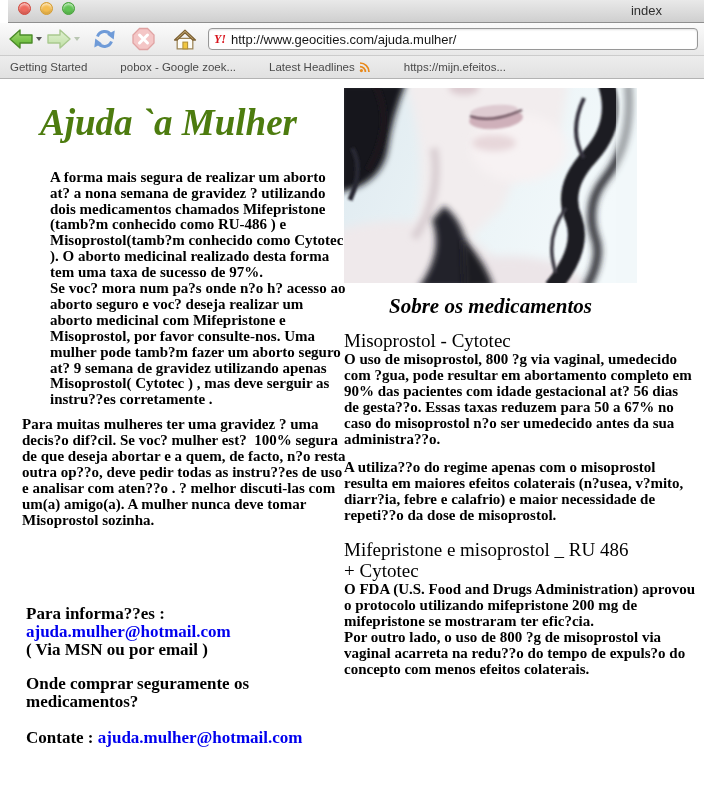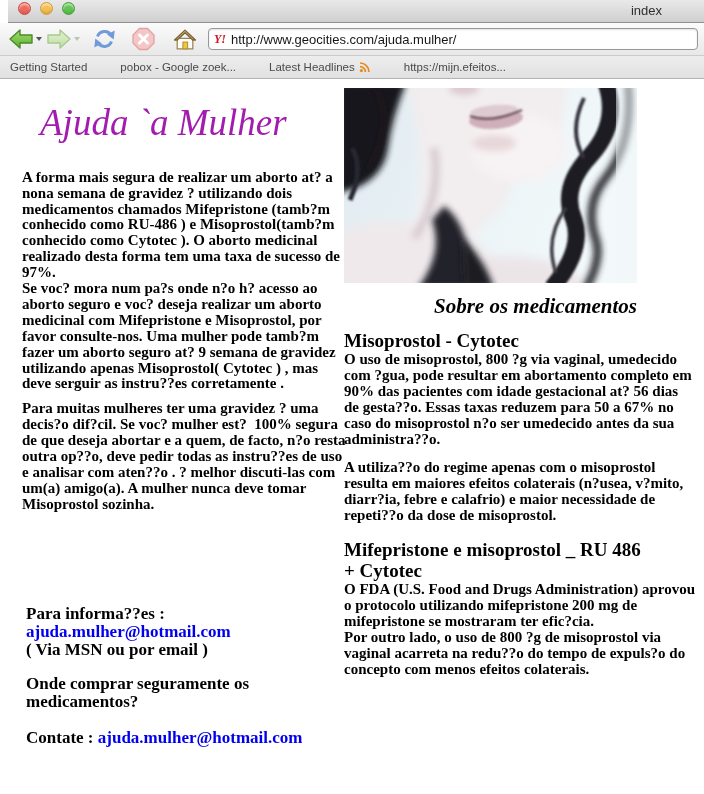--- a/index.html
+++ b/index.html
@@ -31,35 +31,35 @@
             font-family:"Liberation Sans",sans-serif;padding:0;}
   
   .bookmarks{height:22px;background:linear-gradient(#ededed,#e1e1e1);border-bottom:1px solid #b3b3b3;
              display:flex;align-items:center;padding:0 10px;font-size:11.5px;color:#4a4a4a;}
   .bm{display:flex;align-items:center;margin-right:33px;white-space:nowrap;}
   .bm svg{margin-left:4px;}
   
   .content{position:relative;height:716px;background:#fff;
            font-family:"Liberation Serif",serif;color:#000;}
   .left-col{position:absolute;left:22px;top:0;width:326px;}
-  .site-title{margin:24px 0 0 18px;font-style:italic;font-weight:normal;font-size:37px;
-              line-height:1.1;color:#a21caf;}
+  .site-title{margin:24px 0 0 18px;font-style:italic;font-weight:bold;font-size:37px;
+              line-height:1.1;color:#4d7c0f;}
   .para{margin:0;font-weight:bold;font-size:15px;line-height:15.9px;white-space:pre-wrap;}
-  .p1{margin-top:26px;}
+  .p1{margin-top:26px;margin-left:28px;}
   .p2{margin-top:9px;}
   .contact{position:absolute;left:26px;top:526px;width:330px;font-weight:bold;
            font-size:17px;line-height:18px;}
   .email-link{color:#0000ee;text-decoration:none;font-weight:bold;cursor:pointer;}
   .where{margin-top:16px;max-width:282px;}
   .contate{margin-top:18px;font-size:17px;}
   .right-col{position:absolute;left:344px;top:9px;width:352px;}
   .photo{display:block;width:293px;height:195px;}
-  .sobre{margin:11px 0 0;width:293px;text-align:right;font-style:italic;font-weight:bold;
+  .sobre{margin:11px 0 0;width:293px;text-align:center;font-style:italic;font-weight:bold;
          font-size:21px;line-height:24px;}
-  .sec-h{margin:13px 0 0;font-weight:bold;font-size:19px;line-height:20px;white-space:pre-line;}
+  .sec-h{margin:13px 0 0;font-weight:normal;font-size:19px;line-height:20px;white-space:pre-line;}
   .rpara{margin:0;font-weight:bold;font-size:15px;line-height:16px;white-space:pre-wrap;}
   .rp2{margin-top:12px;}
   .mife-h{margin-top:16px;line-height:21px;}
 </style>
 </head>
 <body>
 
 <div class="window">
 
   <div class="titlebar">

